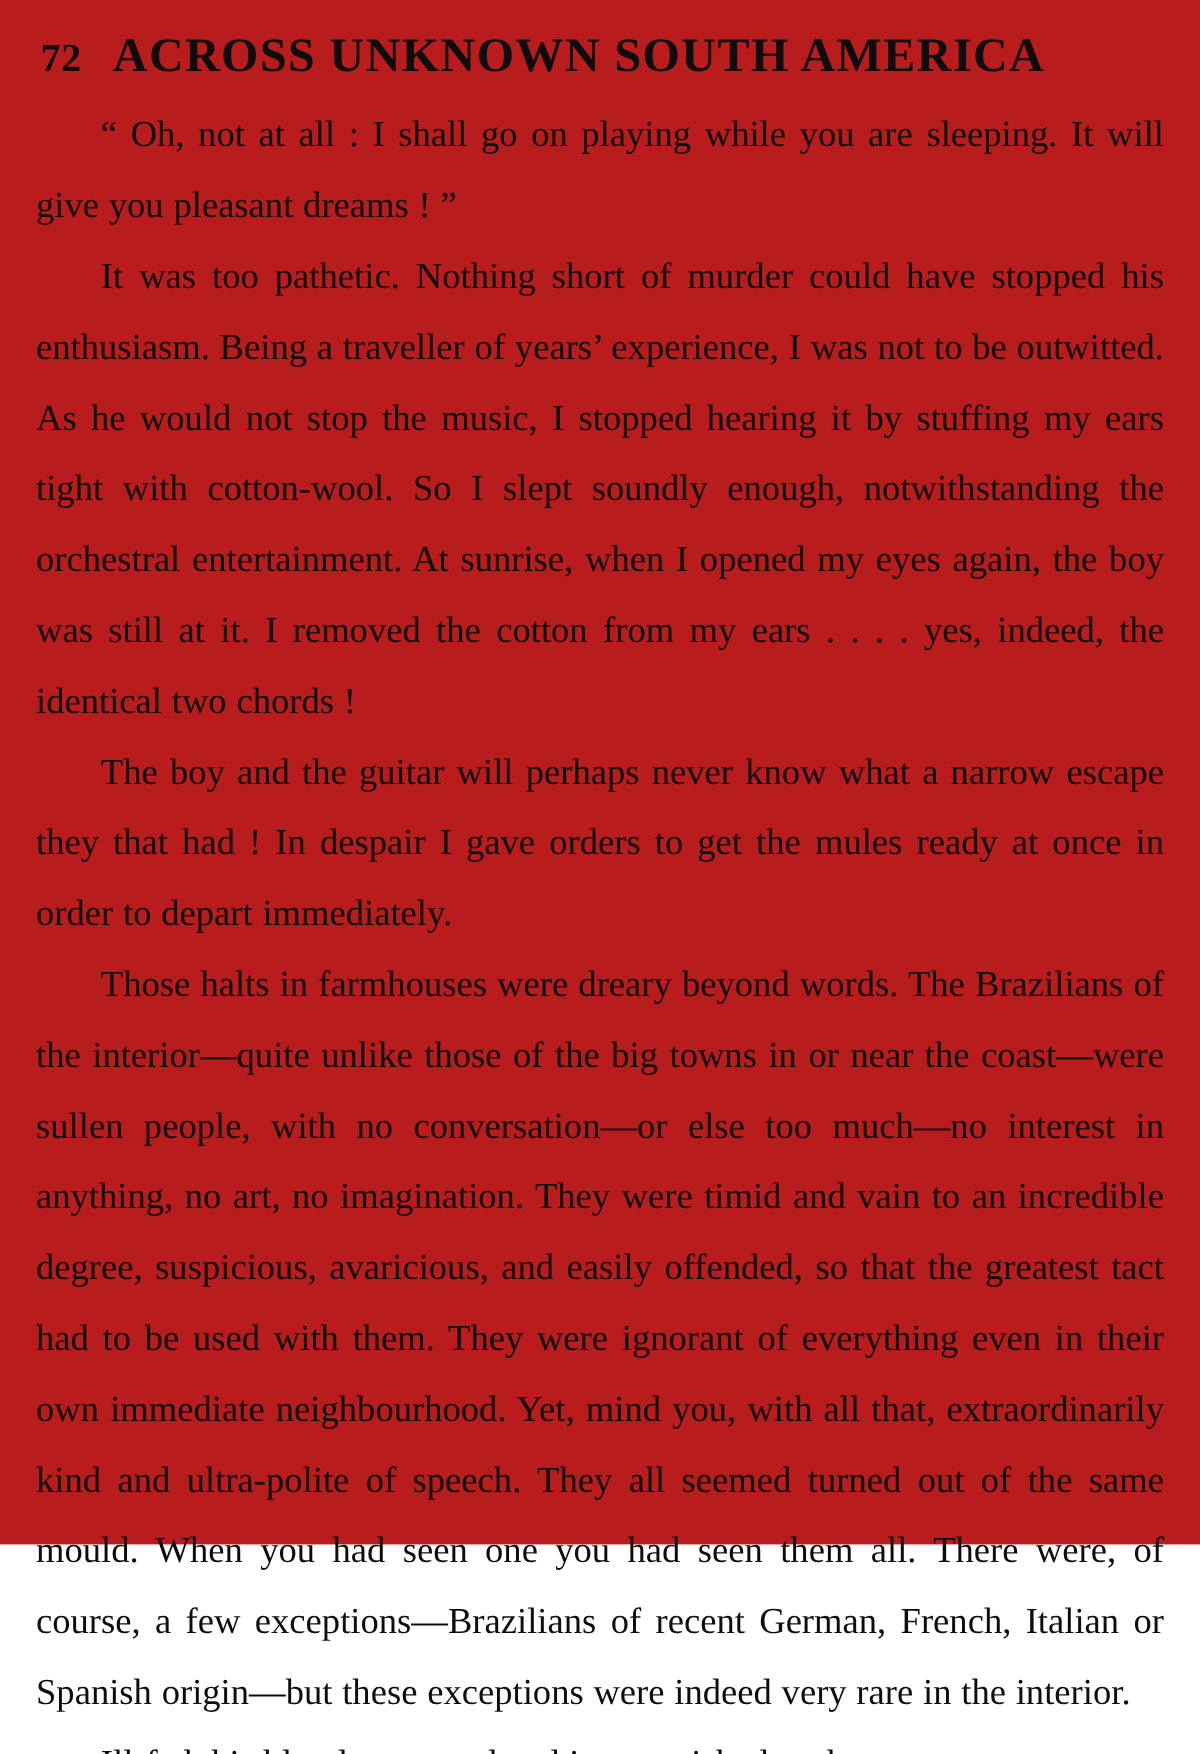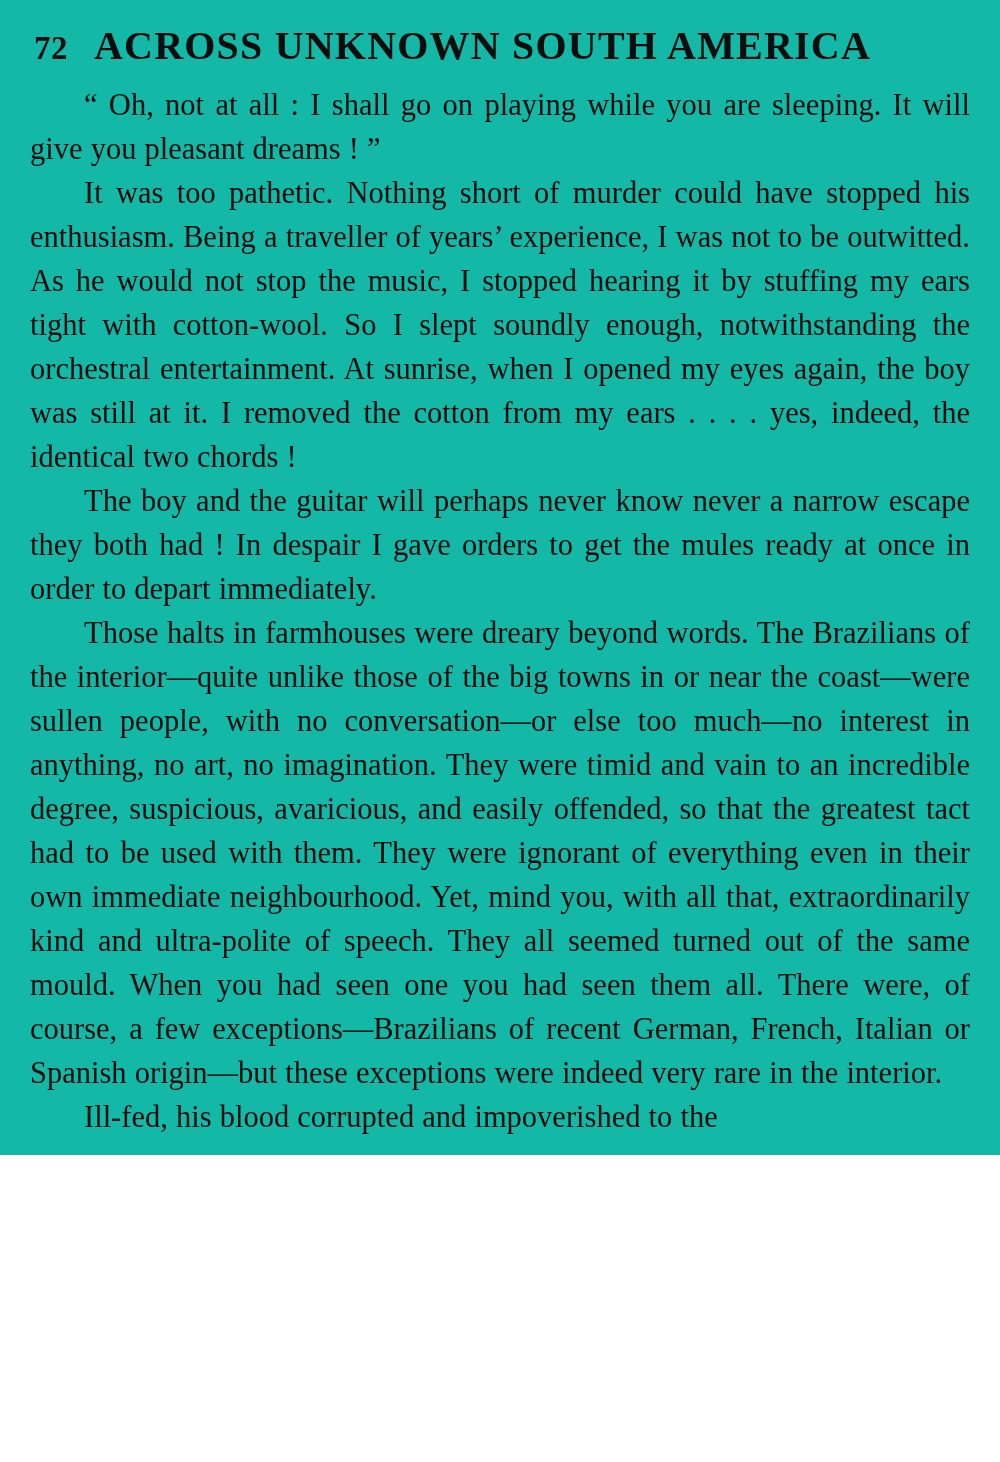--- a/index.html
+++ b/index.html
@@ -10,24 +10,24 @@
   body {
     width: 1000px;
     height: 1462px;
     font-family: "Liberation Serif", serif;
     color: #0d0d0d;
     overflow: hidden;
   }
   .page {
     position: relative;
     width: 1000px;
-    height: 1155px;
+    height: 1287px;
     box-sizing: border-box;
     padding: 22px 30px 0 30px;
-    background: #14b8a6;
+    background: #b91c1c;
   }
   .running-head {
     display: flex;
     align-items: baseline;
     gap: 26px;
     margin: 0 0 14px 4px;
     white-space: nowrap;
   }
   .folio {
     font-size: 33px;
@@ -41,21 +41,21 @@
     letter-spacing: 1.2px;
     font-family: "Liberation Serif", serif;
   }
   .body-text {
     width: 940px;
     margin: 0 auto;
   }
   p {
     margin: 0;
     font-size: 30.5px;
-    line-height: 44px;
+    line-height: 59px;
     text-align: justify;
     text-justify: inter-word;
     font-family: "Liberation Serif", serif;
     -webkit-hyphens: none;
     hyphens: none;
     word-spacing: 0.5px;
   }
   p.indent {
     text-indent: 54px;
   }
@@ -69,18 +69,18 @@
 <div class="page">
 
   <div class="running-head">
     <span class="folio">72</span>
     <span class="head-title">ACROSS UNKNOWN SOUTH AMERICA</span>
   </div>
 
   <div class="body-text">
     <p class="indent">“ Oh, not at all : I shall go on playing while you are sleeping.  It will give you pleasant dreams ! ”</p>
     <p class="indent">It was too pathetic.  Nothing short of murder could have stopped his enthusiasm.  Being a traveller of years’ experience, I was not to be outwitted.  As he would not stop the music, I stopped hearing it by stuffing my ears tight with cotton-wool.  So I slept soundly enough, notwithstanding the orchestral entertainment.  At sunrise, when I opened my eyes again, the boy was still at it.  I removed the cotton from my ears . . . . yes, indeed, the identical two chords !</p>
-    <p class="indent">The boy and the guitar will perhaps never know never a narrow escape they both had !  In despair I gave orders to get the mules ready at once in order to depart immediately.</p>
+    <p class="indent">The boy and the guitar will perhaps never know what a narrow escape they that had !  In despair I gave orders to get the mules ready at once in order to depart immediately.</p>
     <p class="indent">Those halts in farmhouses were dreary beyond words.  The Brazilians of the interior—quite unlike those of the big towns in or near the coast—were sullen people, with no conversation—or else too much—no interest in anything, no art, no imagination.  They were timid and vain to an incredible degree, suspicious, avaricious, and easily offended, so that the greatest tact had to be used with them.  They were ignorant of everything even in their own immediate neighbourhood.  Yet, mind you, with all that, extraordinarily kind and ultra-polite of speech.  They all seemed turned out of the same mould.  When you had seen one you had seen them all.  There were, of course, a few exceptions—Brazilians of recent German, French, Italian or Spanish origin—but these exceptions were indeed very rare in the interior.</p>
     <p class="indent last">Ill-fed, his blood corrupted and impoverished to the</p>
   </div>
 
 </div>
 
 </body></html>

